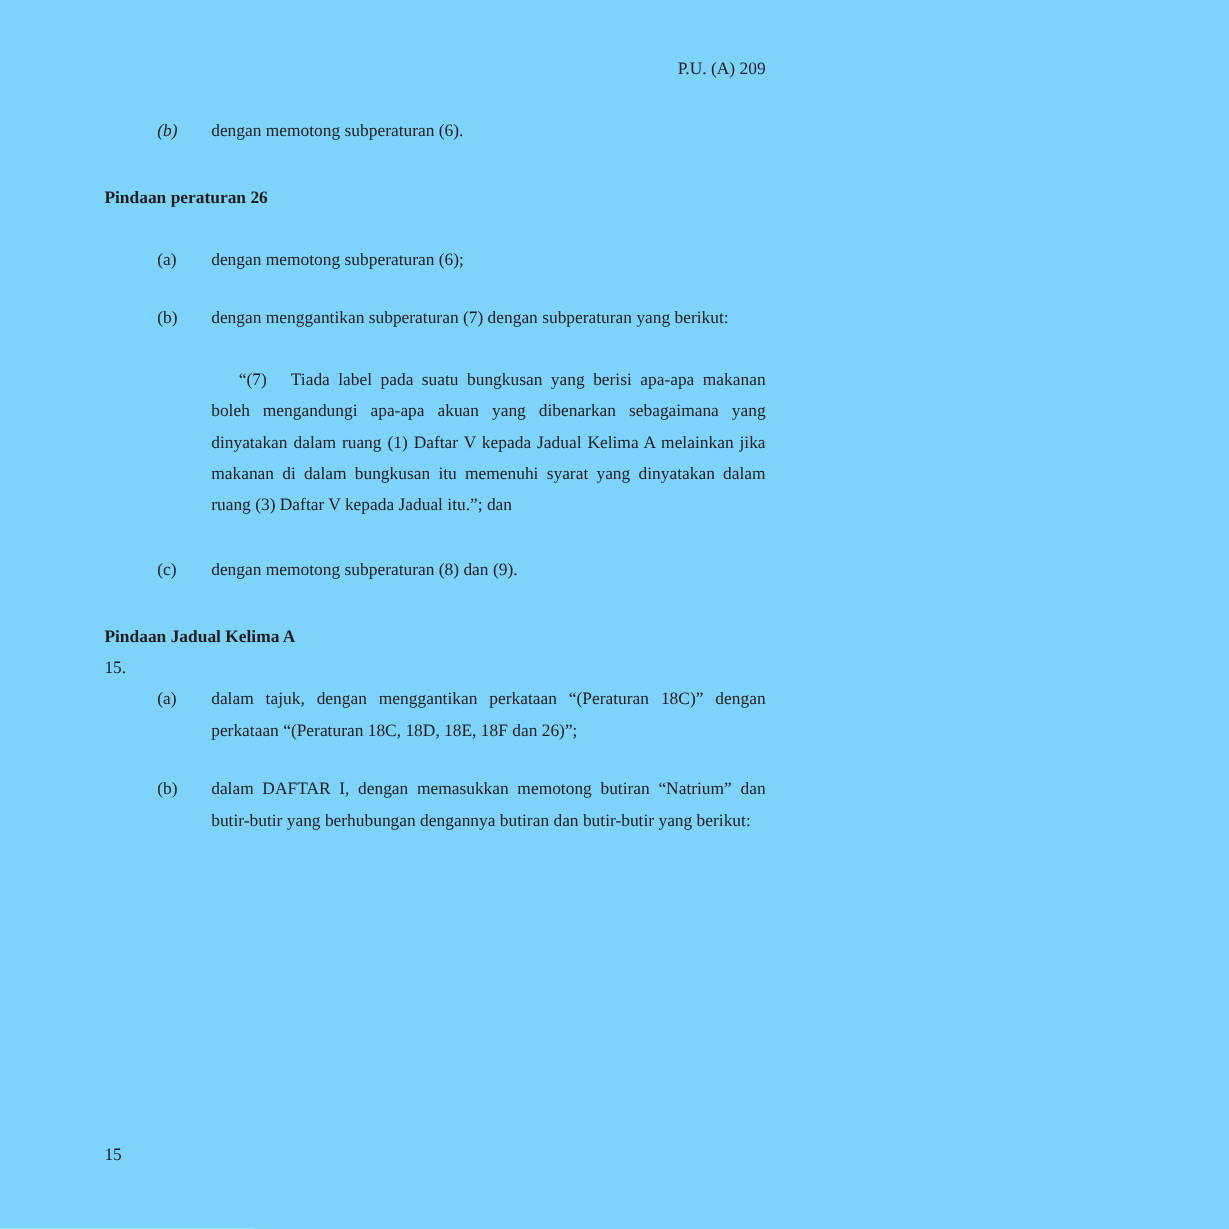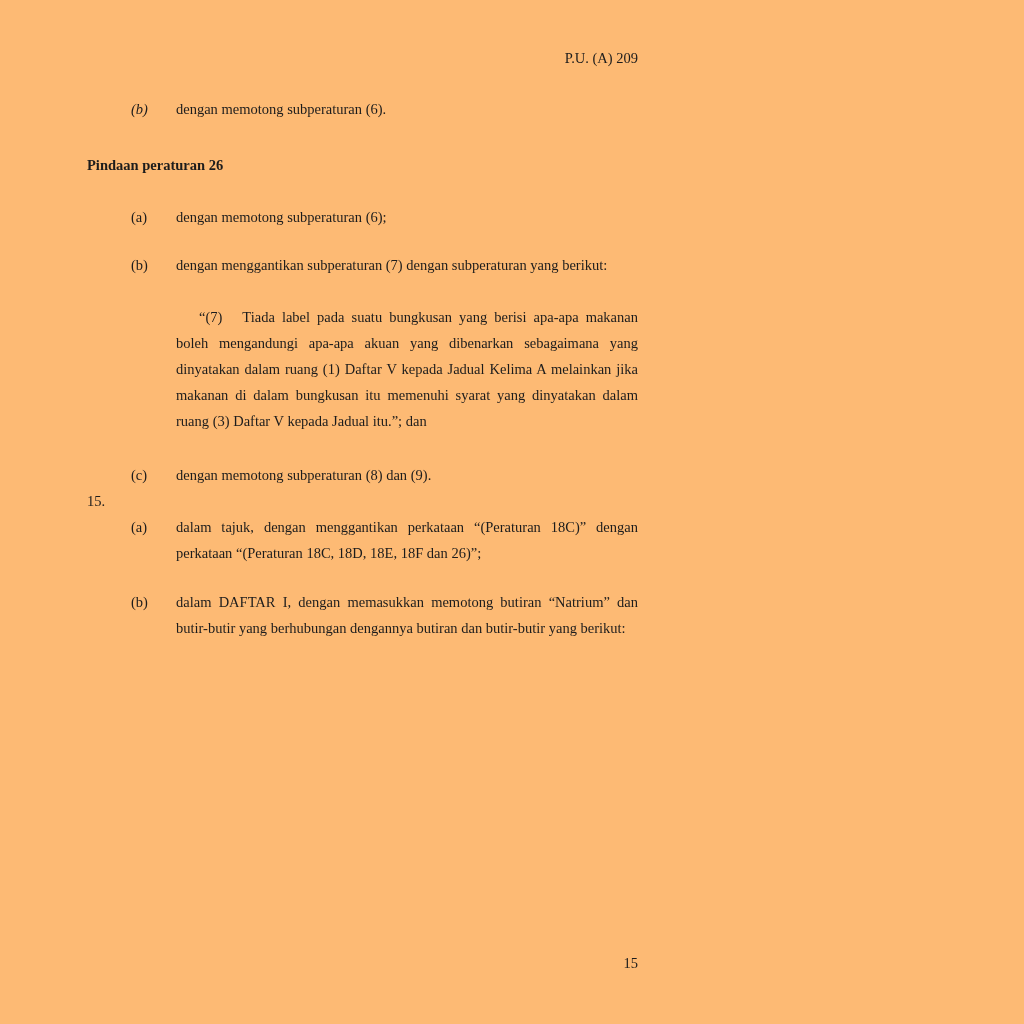--- a/index.html
+++ b/index.html
@@ -4,21 +4,21 @@
 <style>
   html, body {
     margin: 0;
     padding: 0;
     background: #ffffff;
   }
   .page {
     position: relative;
     width: 1024px;
     height: 1024px;
-    background: #fdba74;
+    background: #7dd3fc;
     font-family: "Liberation Serif", serif;
     font-size: 14.5px;
     line-height: 26px;
     color: #1c1c1c;
     overflow: hidden;
   }
   .content {
     position: absolute;
     left: 87px;
     top: 45px;
@@ -71,21 +71,21 @@
     width: 20px;
   }
   .item-c14     { margin-top: 28px; }
   .item-a15     { margin-top: 26px; }
   .item-b15     { margin-top: 23px; }
   .page-number {
     position: absolute;
     left: 87px;
     top: 950px;
     width: 551px;
-    text-align: right;
+    text-align: left;
   }
 </style>
 </head>
 <body>
 
 <div class="page">
   <div class="content">
 
     <div class="header-ref">P.U. (A) 209</div>
 
@@ -110,20 +110,21 @@
 
     <p class="blockquote">
       <span>“(7)</span><span class="tab-space"></span><span>Tiada label pada suatu bungkusan yang berisi apa-apa makanan boleh mengandungi apa-apa akuan yang dibenarkan sebagaimana yang dinyatakan dalam ruang (1) Daftar V kepada Jadual Kelima A melainkan jika makanan di dalam bungkusan itu memenuhi syarat yang dinyatakan dalam ruang (3) Daftar V kepada Jadual itu.”; dan</span>
     </p>
 
     <div class="item item-c14">
       <span class="label">(c)</span>
       <span>dengan memotong subperaturan (8) dan (9).</span>
     </div>
 
+    <div class="heading">Pindaan Jadual Kelima A</div>
 
     <div class="numbered">
       <span class="num">15.</span>
     </div>
 
     <div class="item item-a15">
       <span class="label">(a)</span>
       <span>dalam tajuk, dengan menggantikan perkataan “(Peraturan 18C)” dengan perkataan “(Peraturan 18C, 18D, 18E, 18F dan 26)”;</span>
     </div>
 

